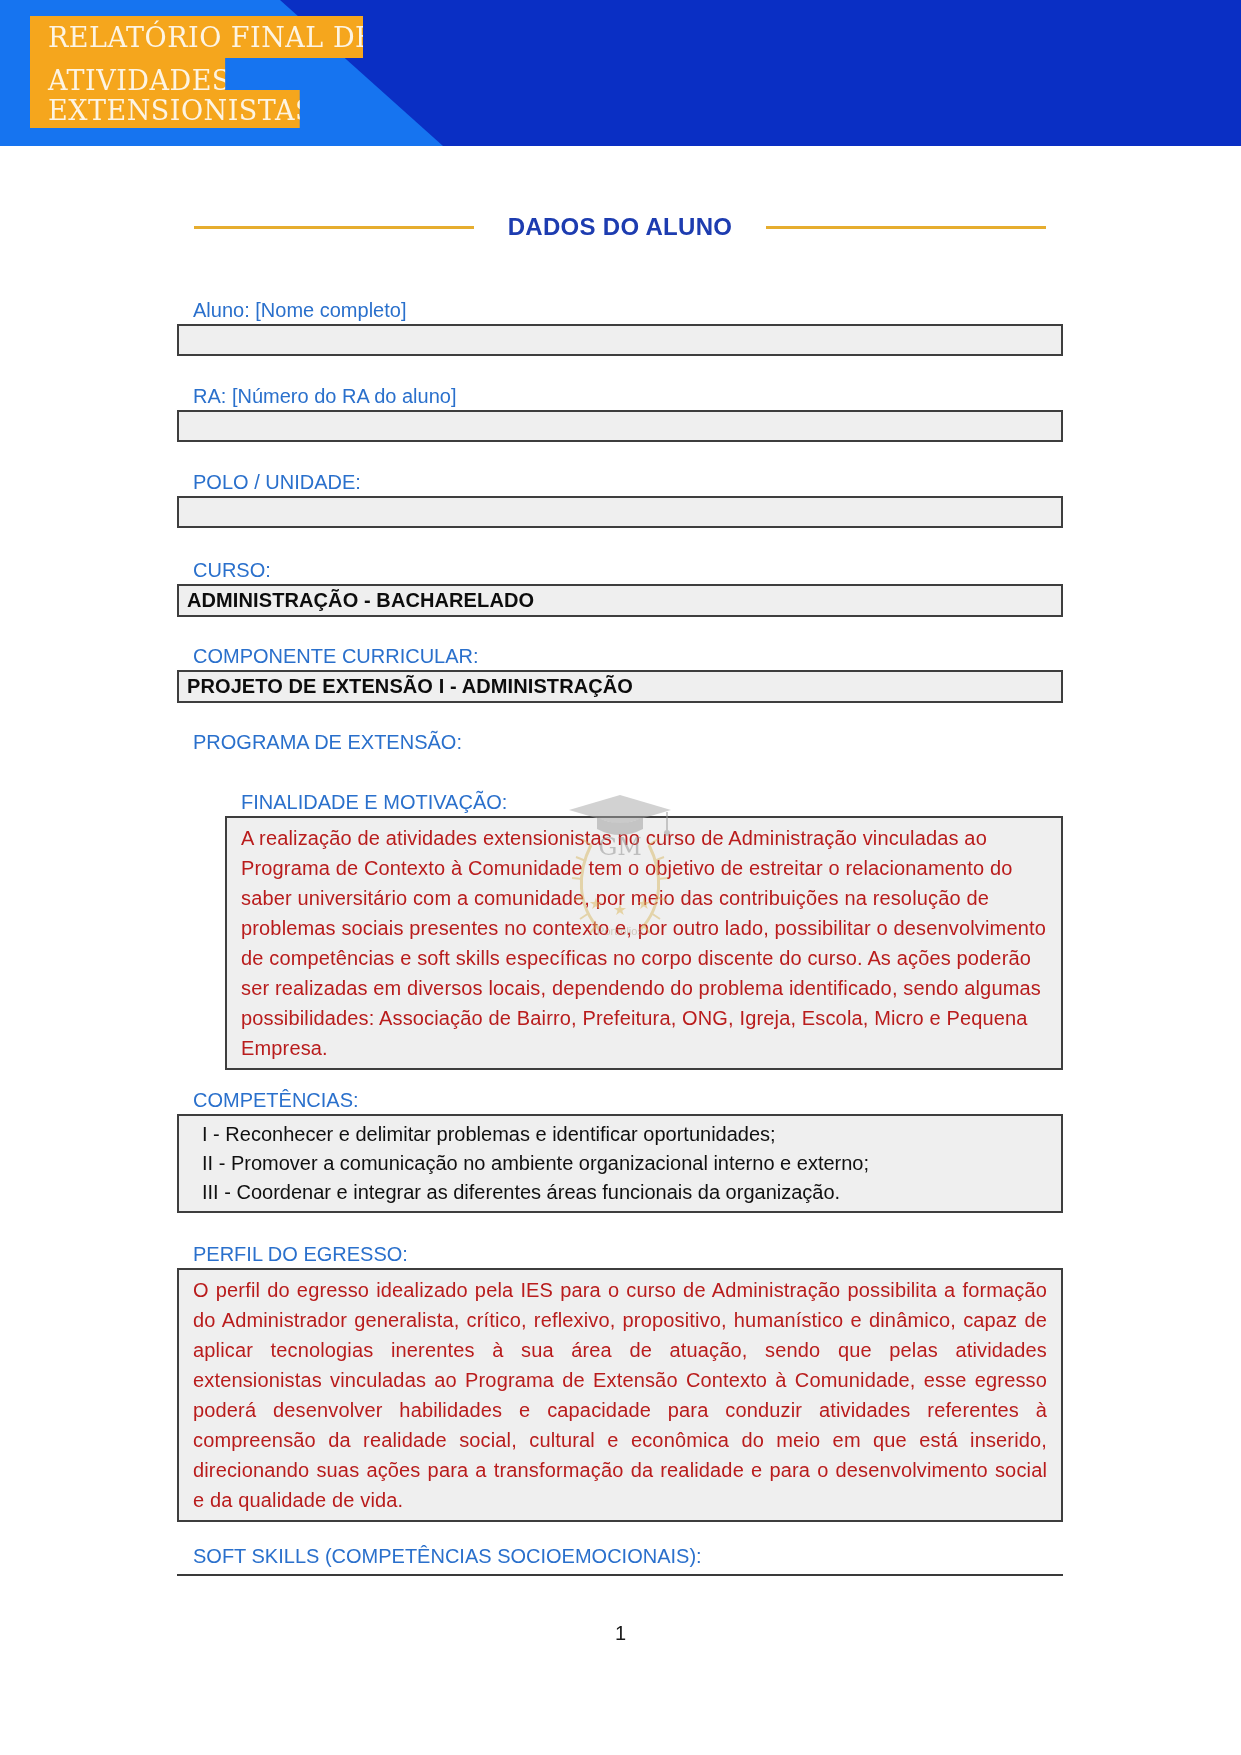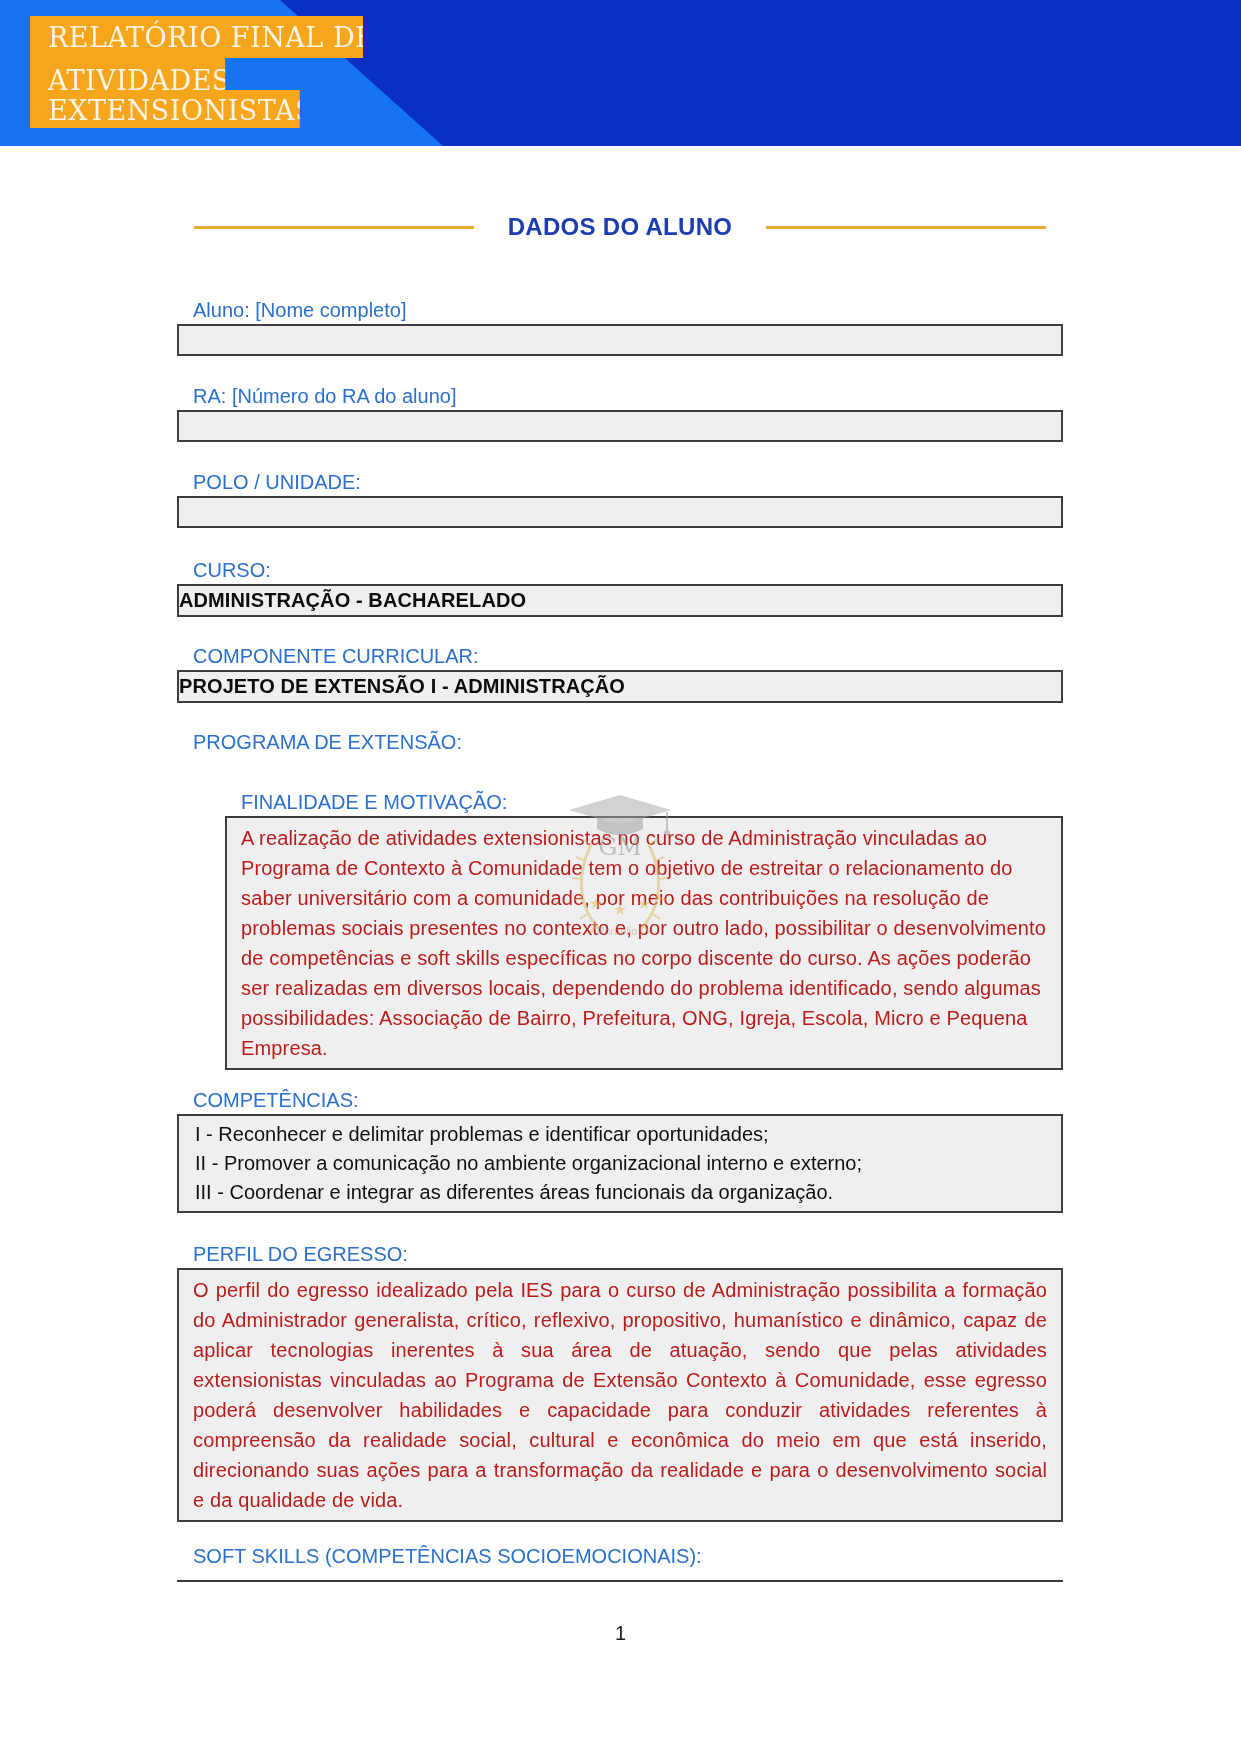--- a/index.html
+++ b/index.html
@@ -20,33 +20,33 @@
   .badge-line.l3{top:79px;}
   
   .content{position:absolute;left:177px;top:156px;width:886px;}
   .title-row{margin-top:58px;height:30px;display:flex;align-items:center;justify-content:center;}
   .rule{height:3px;background:#e6ad2f;width:280px;flex:none;}
   .page-title{margin:0 34px;font-size:24px;font-weight:bold;color:#1d3cb0;letter-spacing:.3px;white-space:nowrap;}
   .field{margin-top:28px;}
   .field .label{font-size:20px;color:#2a70cc;padding:0 0 2px 16px;line-height:24px;}
   .box{background:#efefef;border:2px solid #3e3e3e;box-sizing:border-box;}
   .box.input{height:32px;}
-  .box.value{height:33px;display:flex;align-items:center;padding-left:0;
+  .box.value{height:33px;display:flex;align-items:center;padding-left:8px;
     font-weight:bold;font-size:20px;color:#0d0d0d;letter-spacing:.1px;white-space:nowrap;}
   .box.para{padding:5px 14px;font-size:20px;line-height:30px;letter-spacing:.15px;color:#b91c1c;}
   .box.para.justify{text-align:justify;}
-  .box.lines{padding:4px 16px;font-size:20px;line-height:29px;color:#101010;}
+  .box.lines{padding:4px 23px;font-size:20px;line-height:29px;color:#101010;}
   .m-title{margin-top:56px;}
   .m30{margin-top:30px;}
   .m27{margin-top:27px;}
   .m34{margin-top:34px;padding-left:48px;}
   .m18{margin-top:18px;}
   .m29{margin-top:29px;}
   .m22{margin-top:22px;}
-  .underline-only .label{border-bottom:2px solid #3a3a3a;padding-bottom:12px;}
+  .underline-only .label{border-bottom:2px solid #3a3a3a;padding-bottom:6px;}
   
   .watermark{position:absolute;left:557px;top:793px;width:126px;height:170px;
     opacity:.5;z-index:5;pointer-events:none;}
   .wm-caption{font-family:"Liberation Sans", sans-serif;}
   
   .page-number{position:absolute;left:0;top:1622px;width:100%;text-align:center;
     font-size:20px;color:#1a1a1a;}
 </style>
 </head>
 <body>

